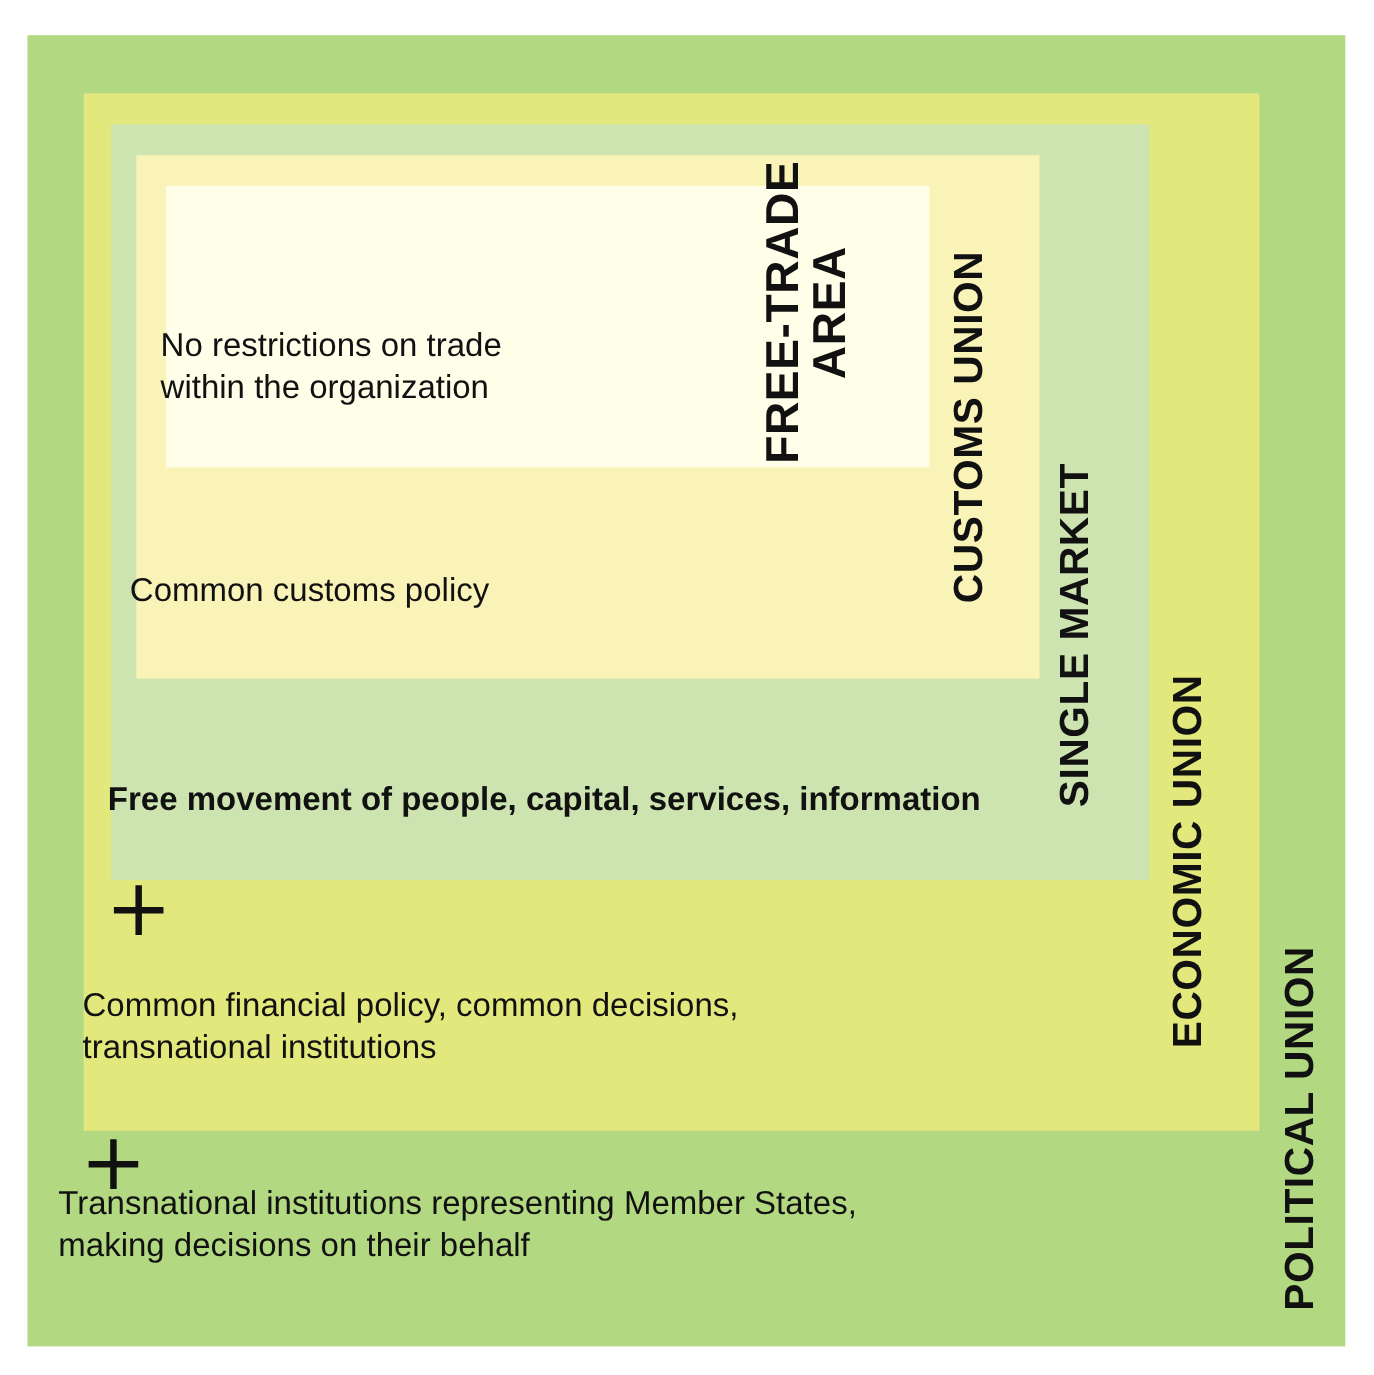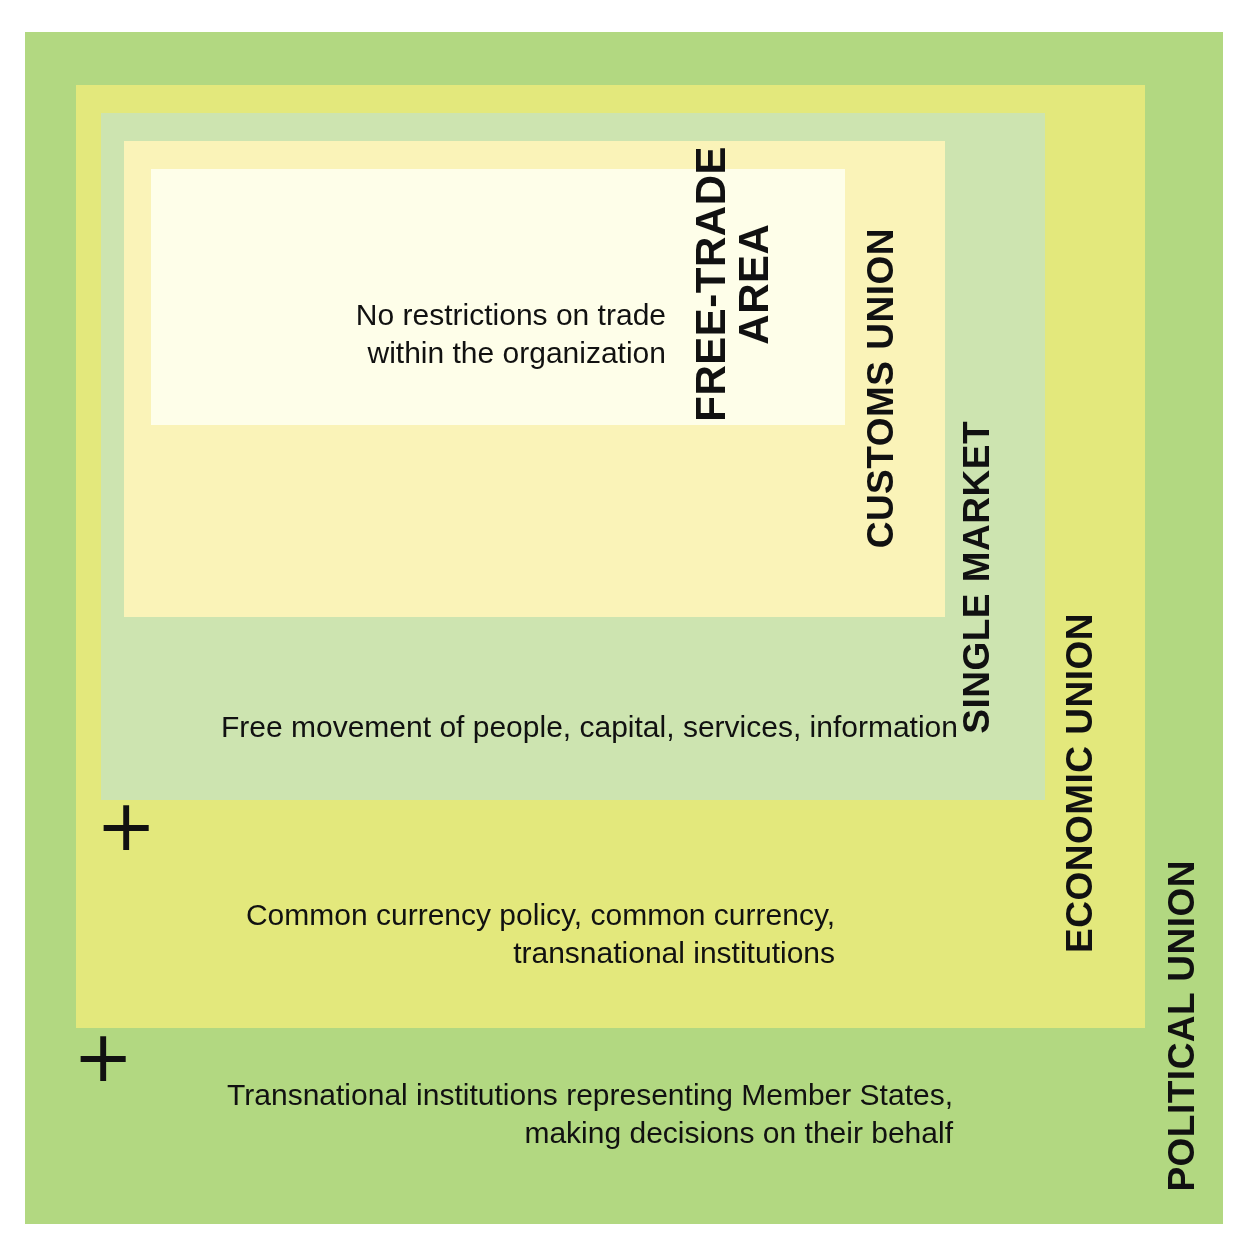--- a/index.html
+++ b/index.html
@@ -98,36 +98,36 @@
     font-size: 37px;
   }
 
   
   .desc {
     position: absolute;
     color: #111111;
     font-size: 30px;
     line-height: 1.28;
     white-space: pre-line;
-    text-align: right;
   }
   #desc-free-trade {
     left: 146px;
     top: 296px;
     width: 520px;
   }
   #desc-customs {
     left: 118px;
     top: 518px;
     width: 600px;
   }
   #desc-single-market {
     left: 98px;
     top: 708px;
     width: 860px;
+    font-weight: bold;
   }
   #desc-economic {
     left: 75px;
     top: 896px;
     width: 760px;
   }
   #desc-political {
     left: 53px;
     top: 1076px;
     width: 900px;
@@ -174,24 +174,25 @@
 
   <div class="vlabel" id="label-single-market">SINGLE MARKET</div>
 
   <div class="vlabel" id="label-economic-union">ECONOMIC UNION</div>
 
   <div class="vlabel" id="label-political-union">POLITICAL UNION</div>
 
   <div class="desc" id="desc-free-trade">No restrictions on trade
 within the organization</div>
 
+  <div class="desc" id="desc-customs">Common customs policy</div>
 
   <div class="desc" id="desc-single-market">Free movement of people, capital, services, information</div>
 
-  <div class="desc" id="desc-economic">Common currency policy, common currency,
+  <div class="desc" id="desc-economic">Common financial policy, common decisions,
 transnational institutions</div>
 
   <div class="desc" id="desc-political">Transnational institutions representing Member States,
 making decisions on their behalf</div>
 
   <div class="plus" id="plus-economic">+</div>
 
   <div class="plus" id="plus-political">+</div>
 
 </div>

